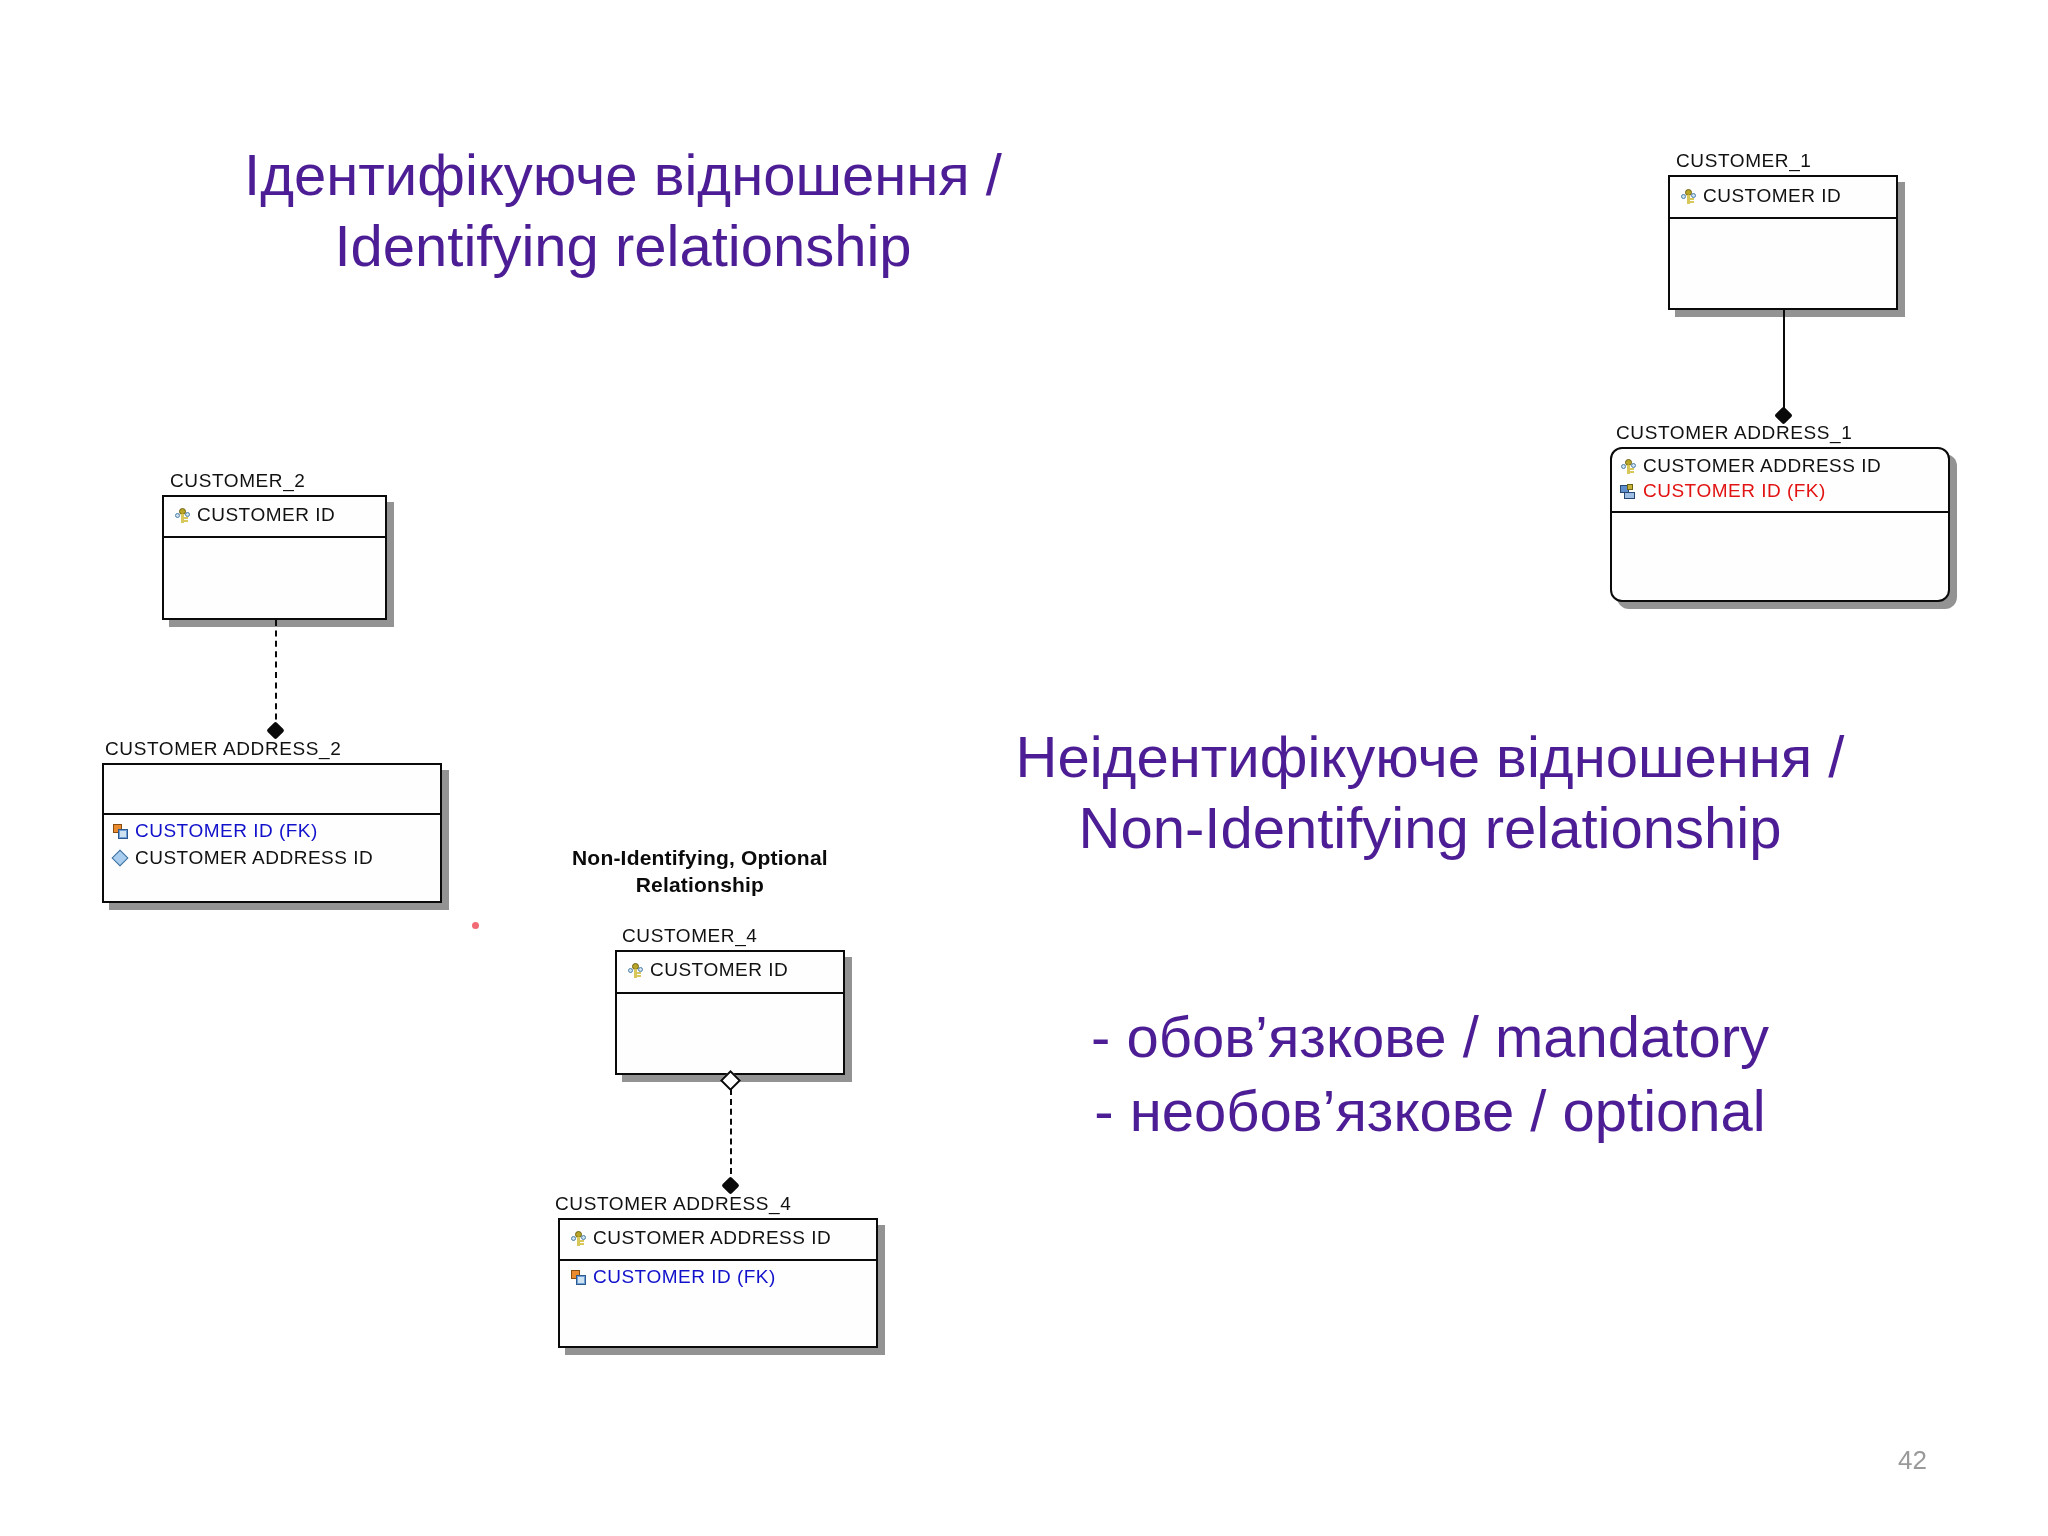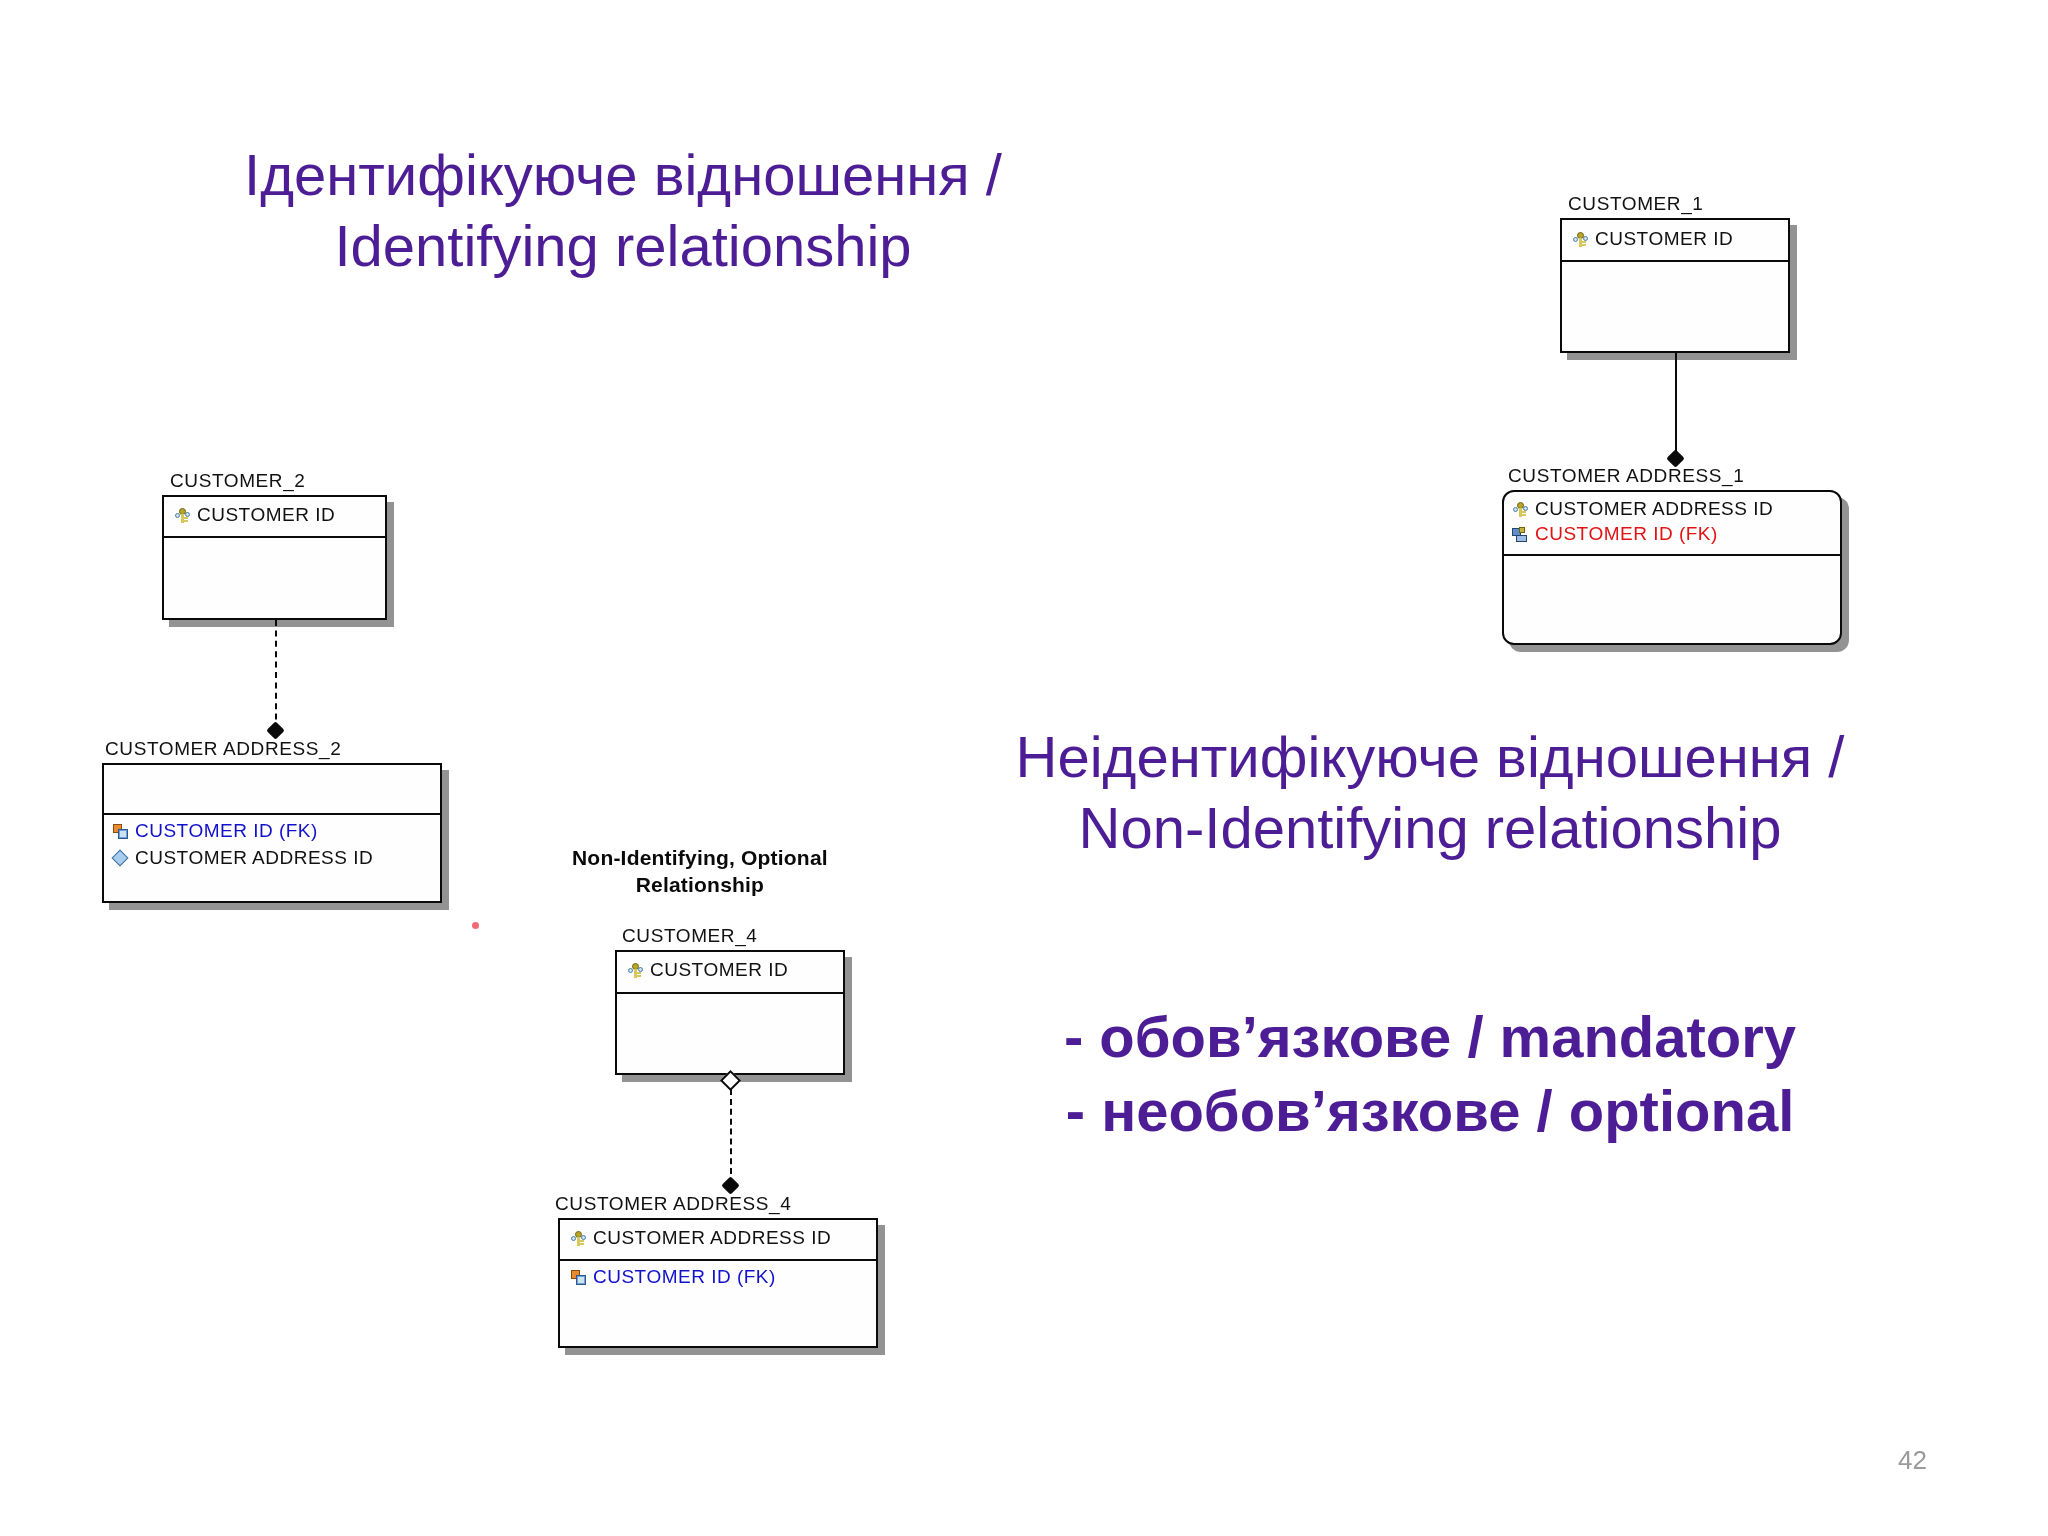--- a/index.html
+++ b/index.html
@@ -31,21 +31,20 @@
     font-size:58px;
     text-align:center;
     width:1140px;
   }
   #bullets{
     left:860px; top:1000px;
     font-size:58px;
     text-align:center;
     width:1140px;
     line-height:1.28;
-    font-weight:bold;
   }
   #page-number{
     position:absolute;
     left:1898px; top:1445px;
     font-size:26px;
     color:#9a9a9a;
     font-family:"Liberation Sans", sans-serif;
   }
 
   
@@ -163,21 +162,21 @@
 Identifying relationship</div>
 
 <div class="prose" id="title-nonidentifying">Неідентифікуюче відношення /
 Non-Identifying relationship</div>
 
 <div class="prose" id="bullets">- обов’язкове / mandatory
 - необов’язкове / optional</div>
 
 <div id="page-number">42</div>
 
-<div class="er" style="left:1500px;top:150px;width:420px;height:470px;margin-top:43px;">
+<div class="er" style="left:1608px;top:150px;width:420px;height:470px;">
 
   <div class="ent-label" style="left:68px;top:0px;">CUSTOMER_1</div>
 
   <div class="ent-box" style="left:60px;top:25px;width:230px;height:135px;">
     <div class="attr" style="left:10px;top:8px;">
       <span class="ic ic-pk">
           <i class="a"></i>
           <i class="e"></i>
           <i class="f"></i>
           <i class="b"></i>

